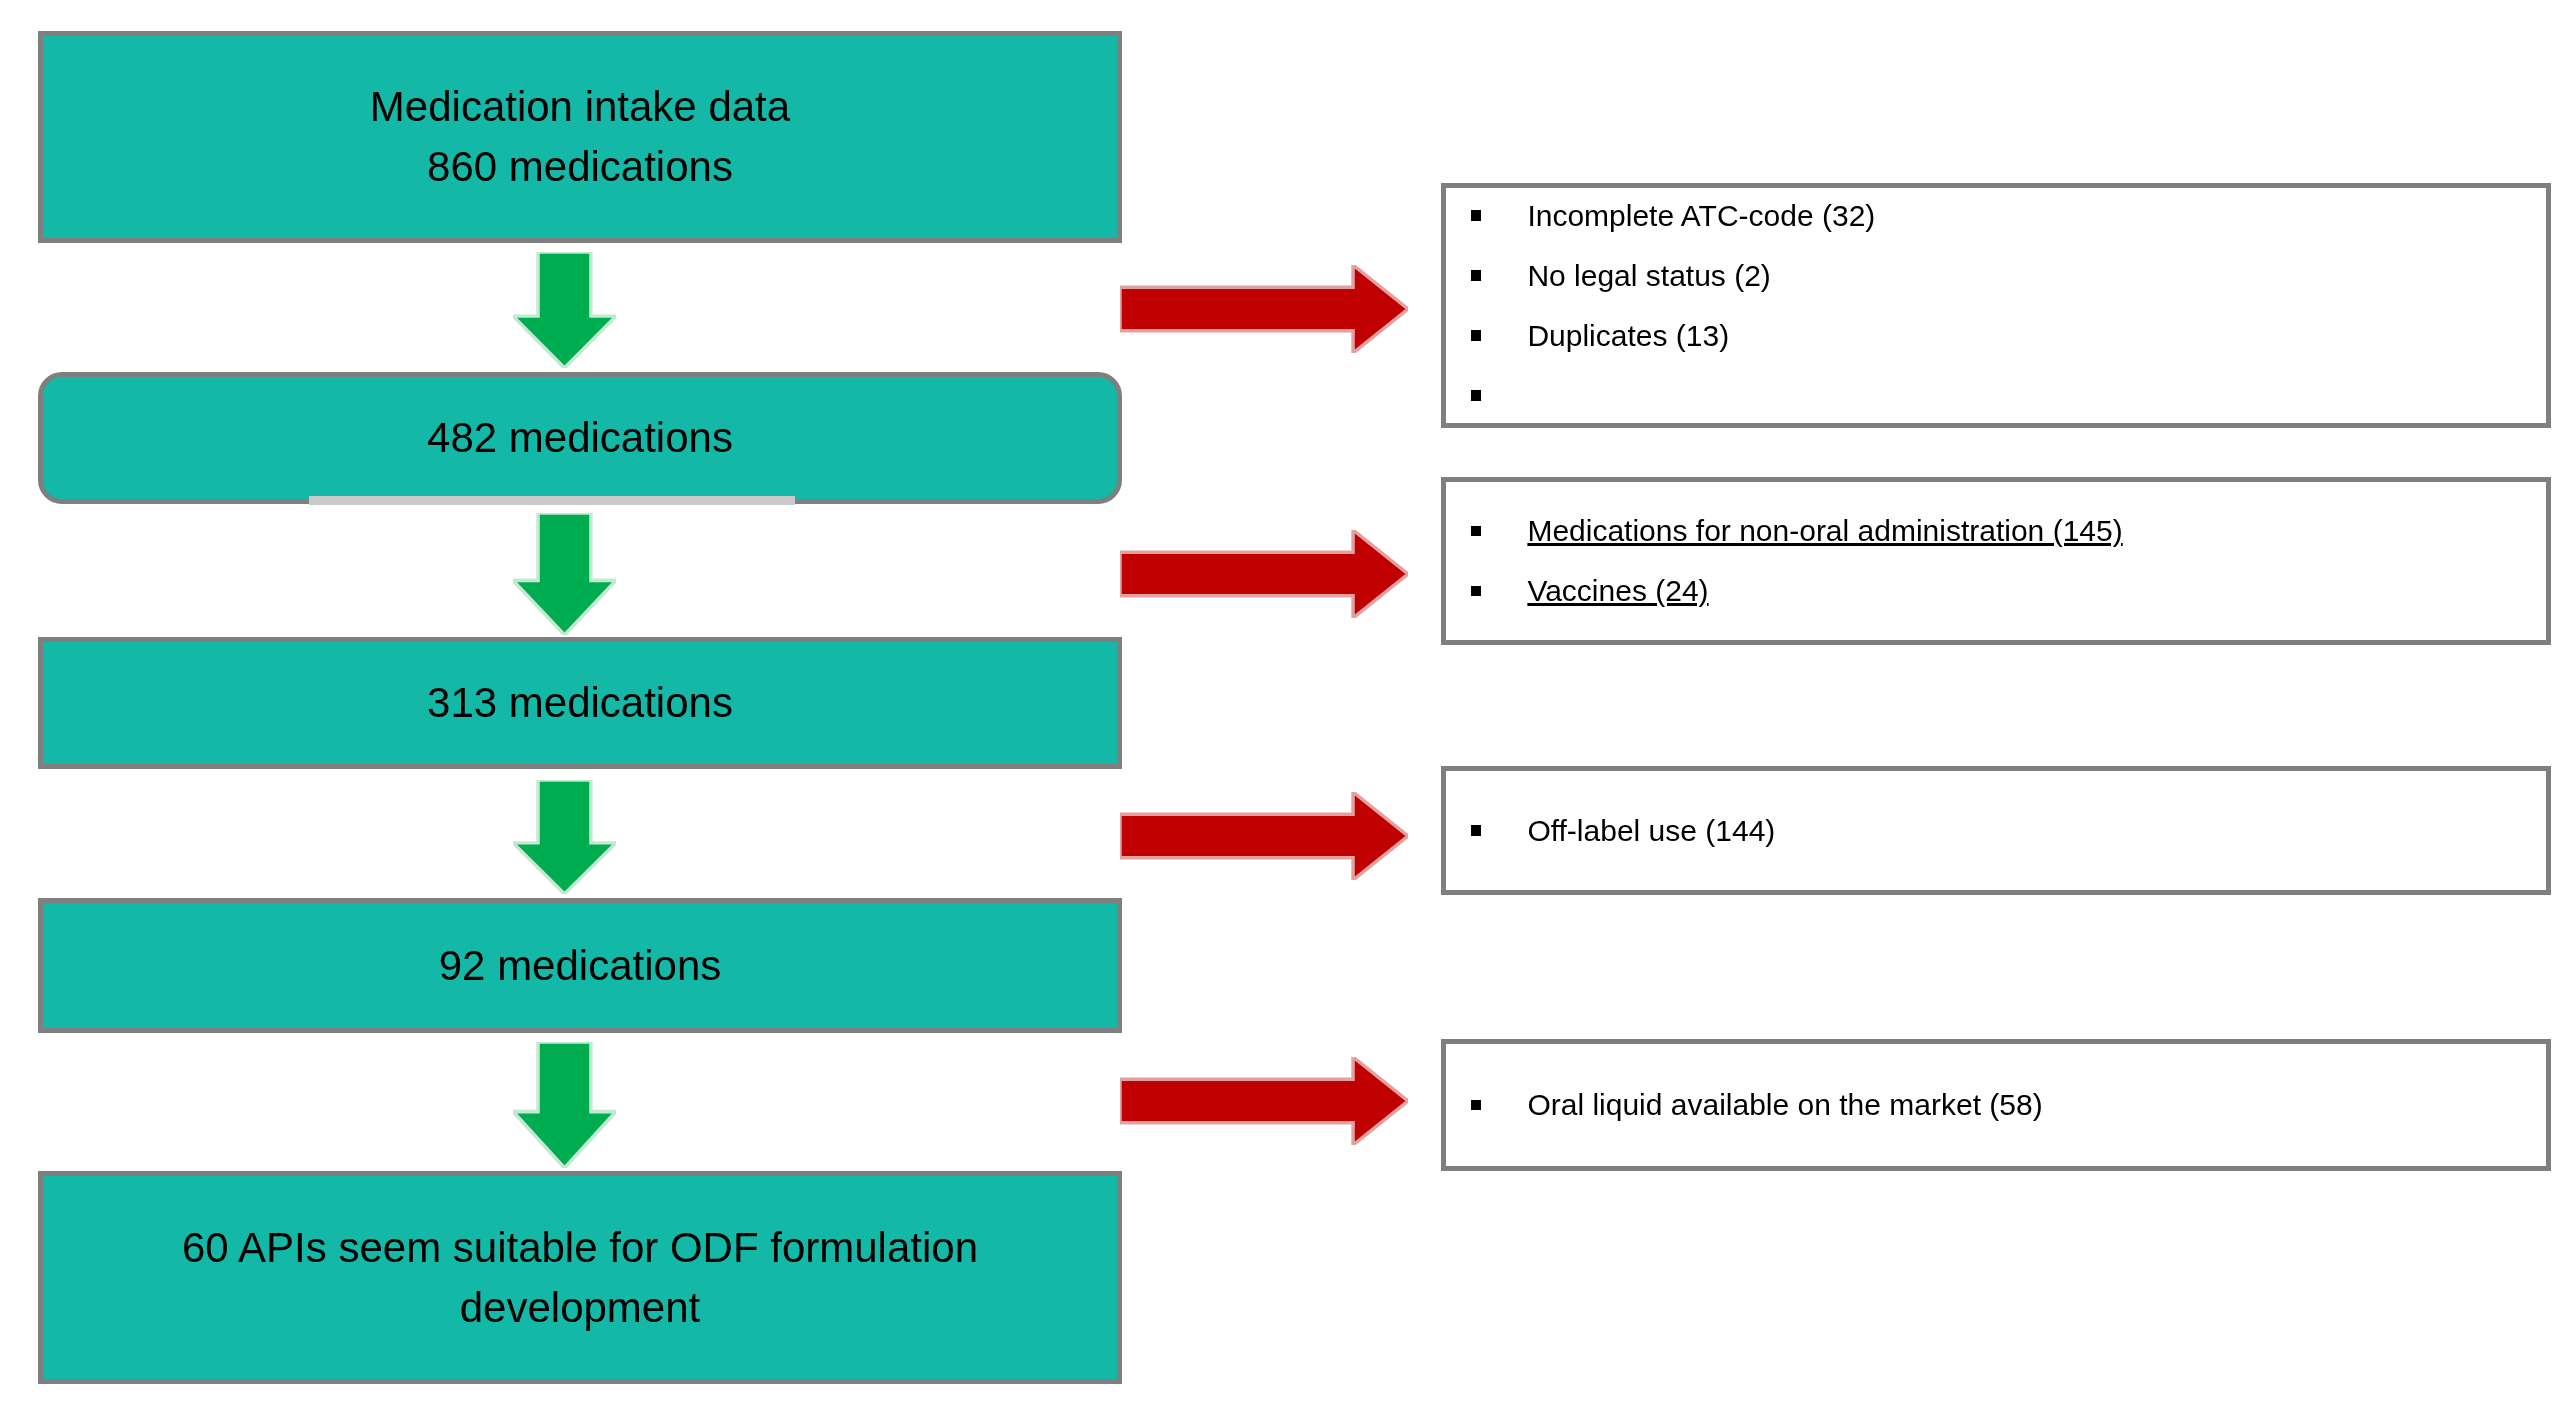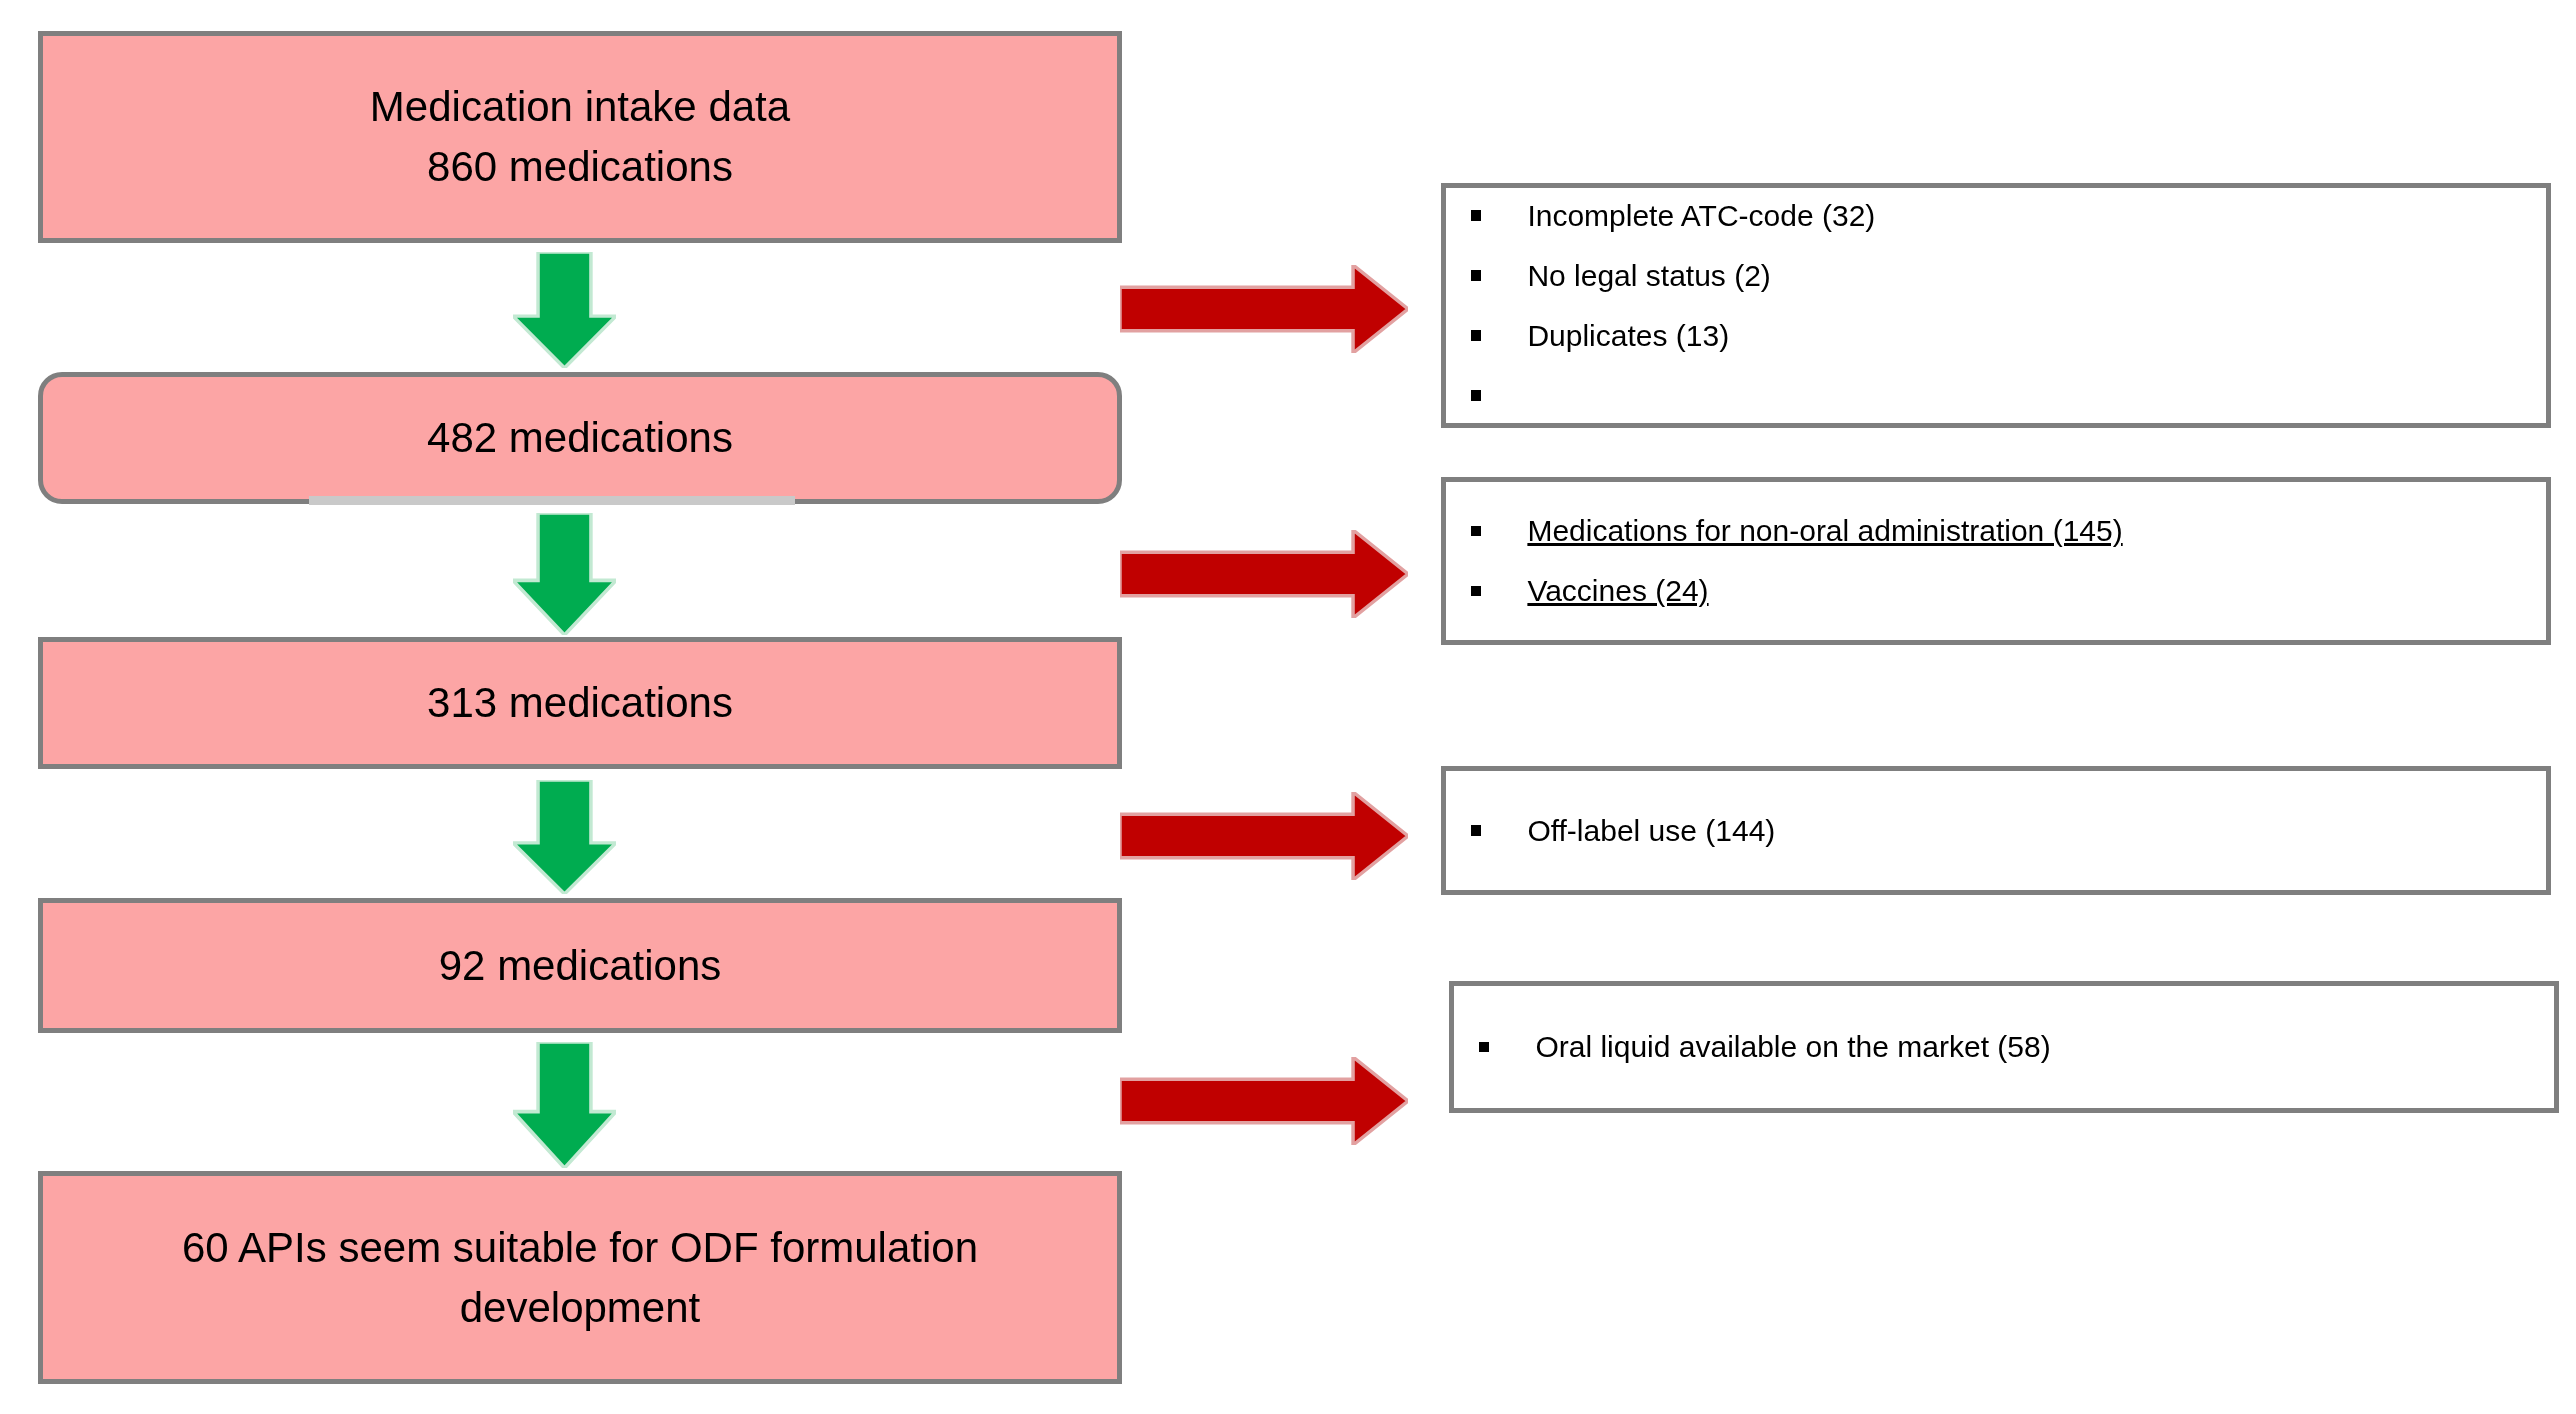--- a/index.html
+++ b/index.html
@@ -10,21 +10,21 @@
     font-family:"Liberation Sans", sans-serif;
     color:var(--text, #000);
   }
 
   
   .fbox {
     position:absolute;
     left:38px; width:1084px;
     box-sizing:border-box;
     border:5.6px solid var(--box-border, #7f7f7f);
-    background:#fca5a5;
+    background:#14b8a6;
     display:flex; flex-direction:column;
     justify-content:center; align-items:center;
     text-align:center;
     font-size:42px; line-height:60px;
   }
   .fbox-1 { top:31px;   height:212px; }
   .fbox-2 { top:372px;  height:132px;border-radius:24px; }
   .fbox-3 { top:637px;  height:132px; }
   .fbox-4 { top:898px; height:135px; }
   .fbox-5 { top:1171px; height:213px; }
@@ -35,21 +35,21 @@
     left:1441px; width:1110px;
     box-sizing:border-box;
     border:5.6px solid var(--box-border, #7f7f7f);
     background:#fff;
     display:flex; flex-direction:column; justify-content:center;
     font-size:30px; line-height:60px;
   }
   .xbox-1 { top:183px;  height:245px; }
   .xbox-2 { top:477px;  height:168px;text-decoration:underline; }
   .xbox-3 { top:766px; height:129px; }
-  .xbox-4 { top:981px; height:132px;margin-left:8px; }
+  .xbox-4 { top:1039px; height:132px; }
 
   .xlist { list-style:none; margin:0; padding:0; }
   .xitem { display:flex; align-items:center; height:60px; padding-left:25px; }
   .blt {
     width:10.4px; height:10.4px; flex:0 0 auto;
     background:var(--text, #000);
     margin-right:46px;
   }
 
   

